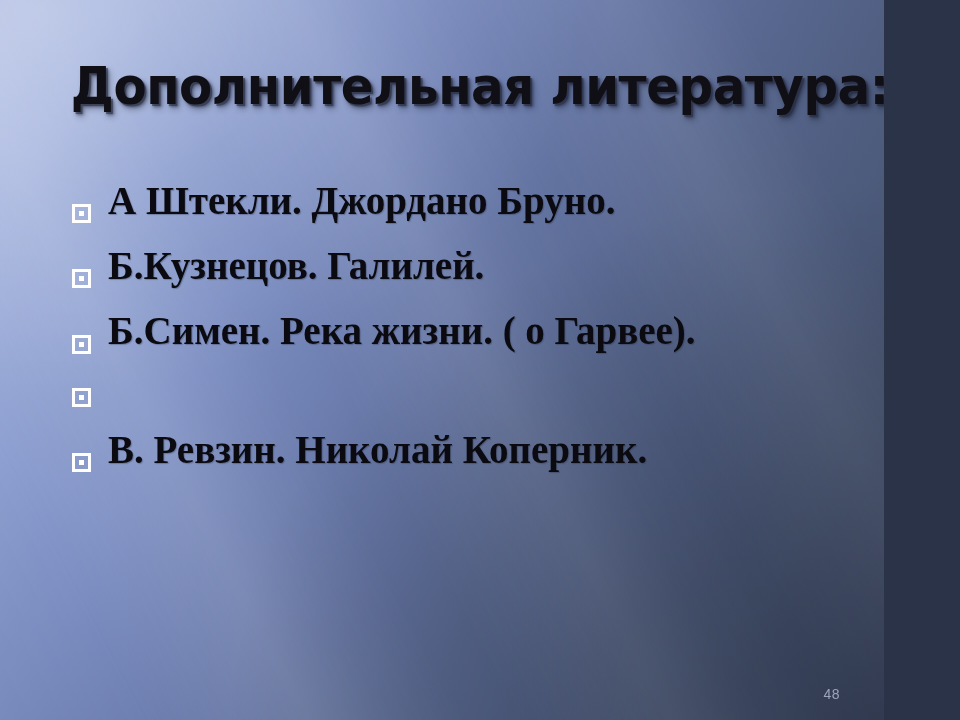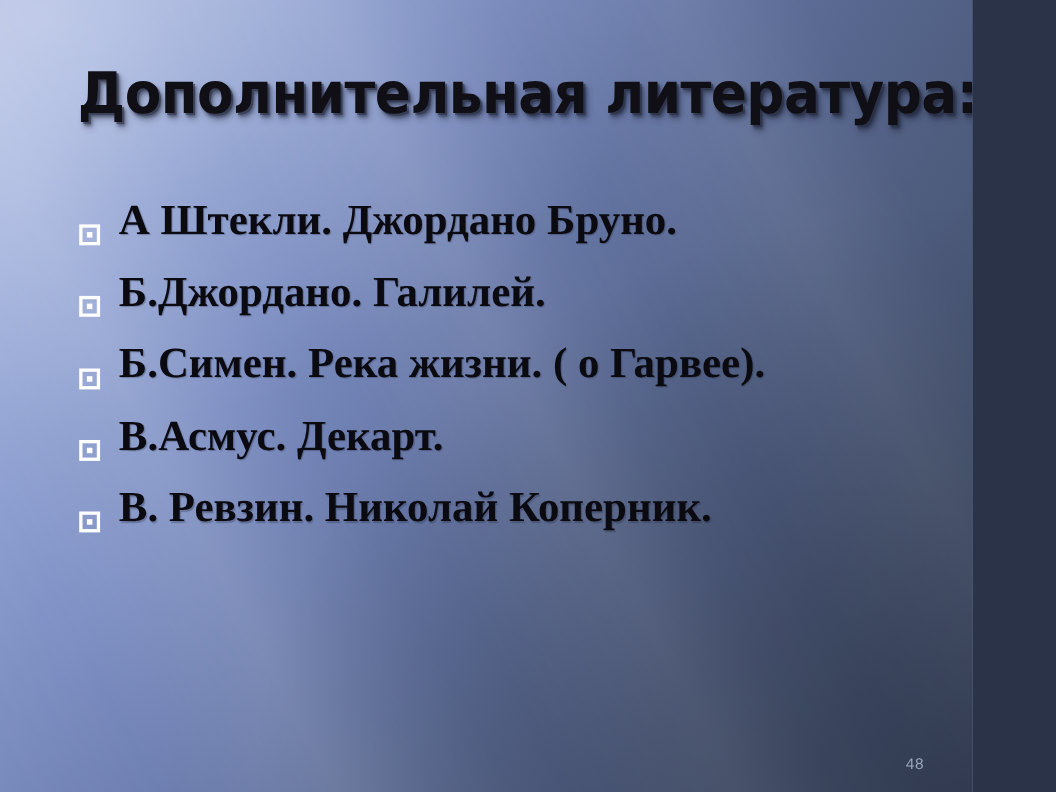--- a/index.html
+++ b/index.html
@@ -180,31 +180,30 @@
 
   <div class="body-area">
 
     <div class="bullet-row">
       <span class="bullet-marker"></span>
       <span class="bullet-text">А Штекли. Джордано Бруно.</span>
     </div>
 
     <div class="bullet-row">
       <span class="bullet-marker"></span>
-      <span class="bullet-text">Б.Джордано. Галилей.</span>
+      <span class="bullet-text">Б.Кузнецов. Галилей.</span>
     </div>
 
     <div class="bullet-row">
       <span class="bullet-marker"></span>
       <span class="bullet-text">Б.Симен. Река жизни. ( о Гарвее).</span>
     </div>
 
     <div class="bullet-row">
       <span class="bullet-marker"></span>
-      <span class="bullet-text">В.Асмус. Декарт.</span>
     </div>
 
     <div class="bullet-row">
       <span class="bullet-marker"></span>
       <span class="bullet-text">В. Ревзин. Николай Коперник.</span>
     </div>
 
   </div>
 
   <div class="page-number">48</div>

